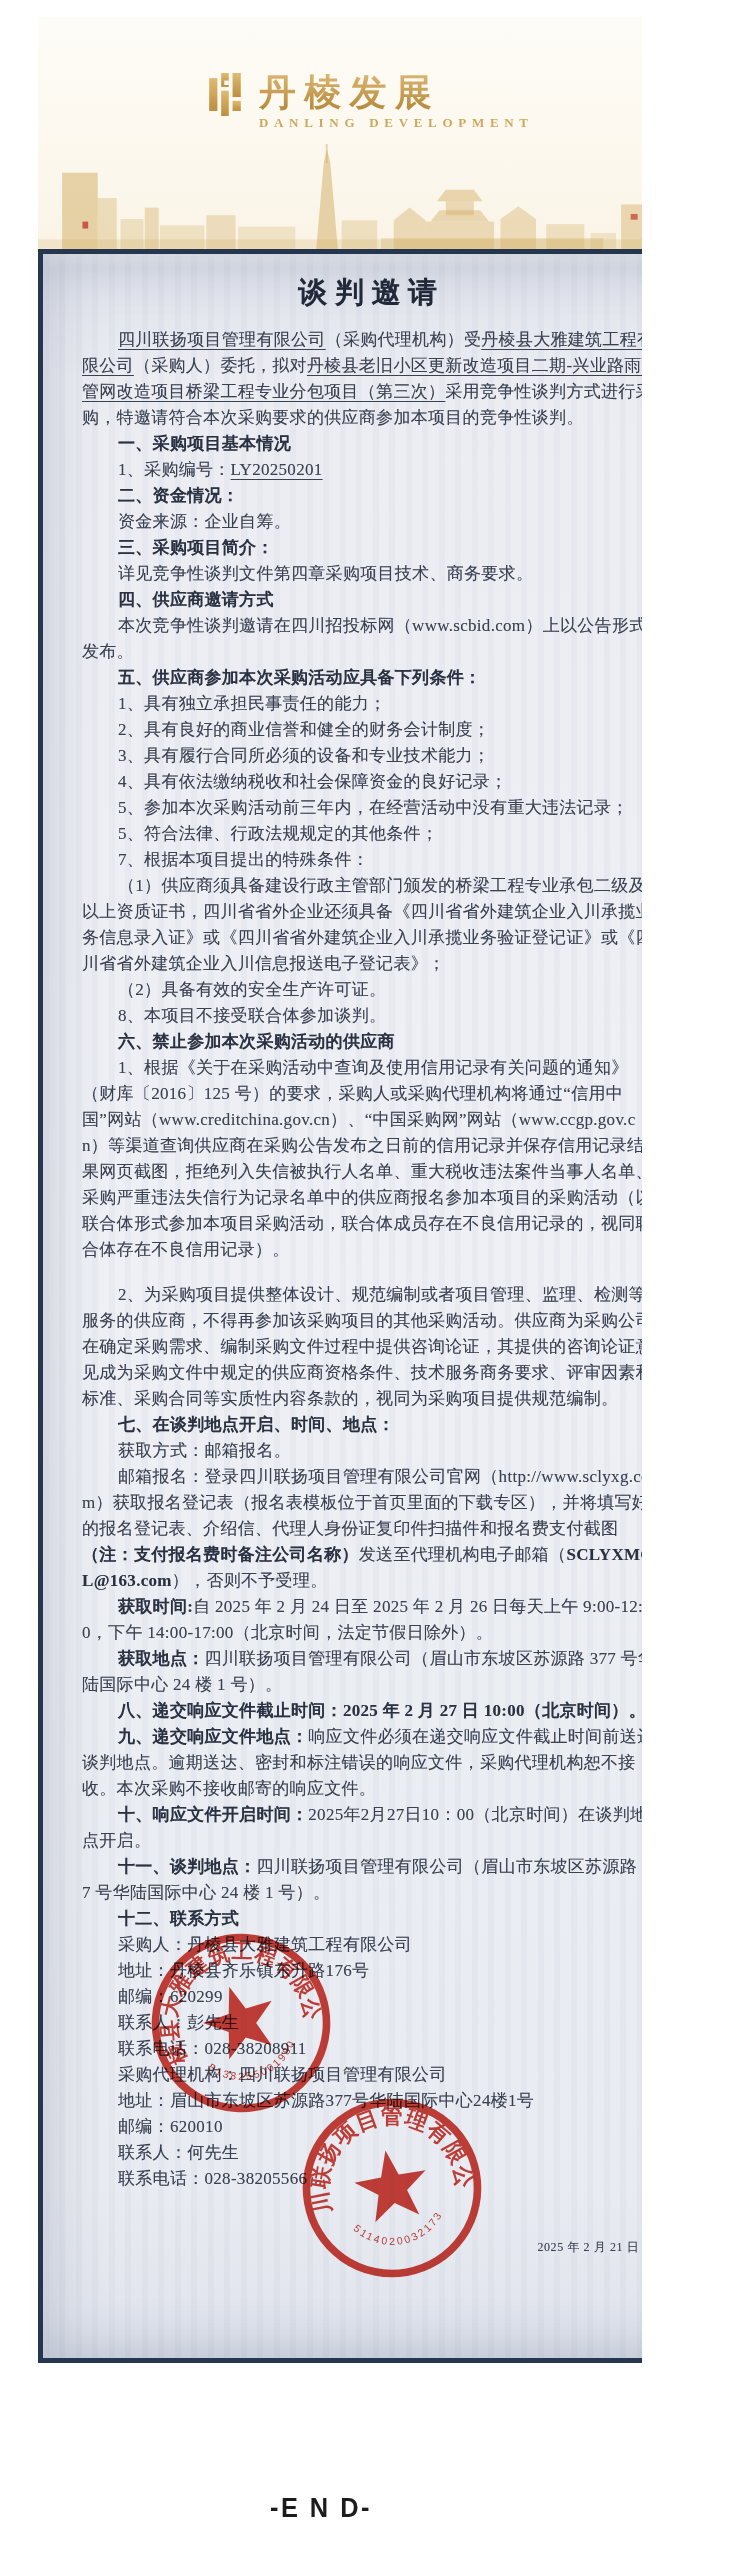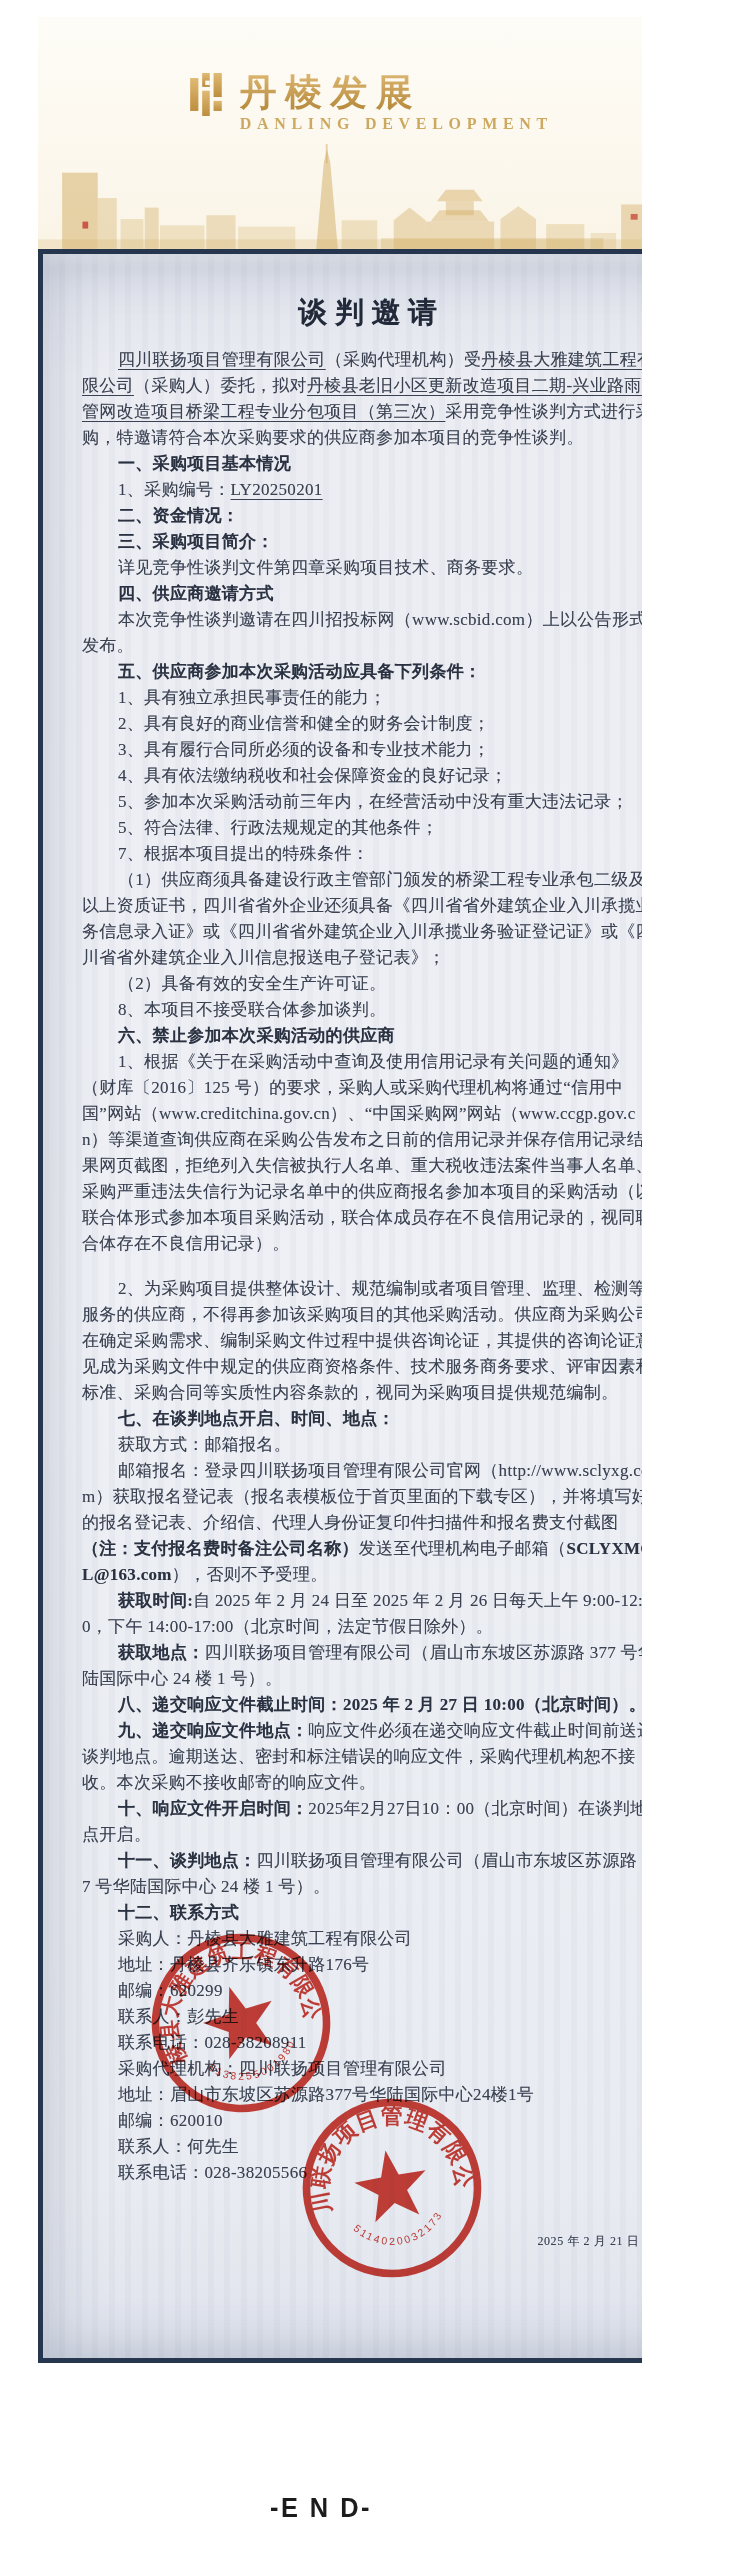--- a/index.html
+++ b/index.html
@@ -6,31 +6,31 @@
   body{font-family:"Liberation Serif","DejaVu Serif",serif;}
   .page{position:relative;width:642px;height:2576px;background:#ffffff;overflow:hidden;}
 
   
   .banner{position:absolute;left:38px;top:16.5px;width:667px;height:232px;
     background:linear-gradient(180deg,#fefcf7 0%,#fcf8ee 60%,#faf4e6 100%);overflow:hidden;}
   .brand-row{position:absolute;left:0;top:56px;width:100%;display:flex;justify-content:center;align-items:flex-start;gap:12.7px;}
   .brand-textblock{text-align:left;}
   .brand-cn{font-size:37px;font-weight:700;letter-spacing:8.3px;line-height:39px;
     background:linear-gradient(180deg,#dcb671 0%,#b98e41 85%);-webkit-background-clip:text;background-clip:text;color:transparent;}
-  .brand-en{margin-top:3.8px;font-size:16px;letter-spacing:5.7px;color:#cda95f;font-weight:700;}
+  .brand-en{margin-top:3.8px;font-size:13px;letter-spacing:5.7px;color:#cda95f;font-weight:700;}
   .skyline{position:absolute;left:0;bottom:0;width:667px;height:105px;display:block;}
 
   
   .doc-frame{position:absolute;left:38px;top:249px;width:667px;height:2114px;box-sizing:border-box;
     border:5.7px solid #27364f;
     background:
       repeating-linear-gradient(90deg,rgba(96,110,145,.045) 0 5.7px,rgba(255,255,255,0) 5.7px 16.5px),
       linear-gradient(180deg,#dde1ea 0%,#ecedf3 6%,#eef0f5 50%,#e8ebf1 92%,#dfe3ec 100%);
     box-shadow:inset 0 0 57px rgba(45,60,95,.26), inset 0 7.6px 10.2px rgba(255,255,255,.55);}
-  .doc-inner{position:absolute;left:0;top:0;right:0;bottom:0;padding:16.5px 39px 0 39px;overflow:hidden;margin-top:20px;}
+  .doc-inner{position:absolute;left:0;top:0;right:0;bottom:0;padding:16.5px 39px 0 39px;overflow:hidden;}
   .doc-title{font-size:29px;font-weight:700;color:#222a3a;text-align:center;letter-spacing:7.6px;
     line-height:39px;margin:2.5px 0 15.2px 0;text-shadow:0 0 0.6px rgba(40,50,75,.45);}
   .line{font-size:17px;line-height:26px;color:#3a4150;text-indent:36px;letter-spacing:0.3px;
     word-break:break-all;text-shadow:0 0 0.6px rgba(55,65,90,.35);}
   .line .b{font-weight:700;color:#2a3140;}
   .line .u{text-decoration:underline;text-decoration-thickness:1px;text-underline-offset:3.8px;}
   .gap-after{margin-bottom:19px;}
   .date-line{font-size:12px;line-height:26px;color:#3a4150;text-align:right;padding-right:21.6px;
     margin-top:42px;letter-spacing:0.6px;text-shadow:0 0 0.6px rgba(55,65,90,.35);}
 
@@ -105,20 +105,21 @@
   </div>
 
   <div class="doc-frame">
     <div class="doc-inner">
       <div class="doc-title">谈判邀请</div>
       <div>
           <div class="line"><span class="u">四川联扬项目管理有限公司</span><span>（采购代理机构）受</span><span class="u">丹棱县大雅建筑工程有限公司</span><span>（采购人）委托，拟对</span><span class="u">丹棱县老旧小区更新改造项目二期-兴业路雨污管网改造项目桥梁工程专业分包项目（第三次）</span><span>采用竞争性谈判方式进行采购，特邀请符合本次采购要求的供应商参加本项目的竞争性谈判。</span></div>
           <div class="line"><span class="b">一、采购项目基本情况</span></div>
           <div class="line"><span>1、采购编号：</span><span class="u">LY20250201</span></div>
           <div class="line"><span class="b">二、资金情况：</span></div>
+          <div class="line"><span>资金来源：企业自筹。</span></div>
           <div class="line"><span class="b">三、采购项目简介：</span></div>
           <div class="line"><span>详见竞争性谈判文件第四章采购项目技术、商务要求。</span></div>
           <div class="line"><span class="b">四、供应商邀请方式</span></div>
           <div class="line"><span>本次竞争性谈判邀请在四川招投标网（www.scbid.com）上以公告形式发布。</span></div>
           <div class="line"><span class="b">五、供应商参加本次采购活动应具备下列条件：</span></div>
           <div class="line"><span>1、具有独立承担民事责任的能力；</span></div>
           <div class="line"><span>2、具有良好的商业信誉和健全的财务会计制度；</span></div>
           <div class="line"><span>3、具有履行合同所必须的设备和专业技术能力；</span></div>
           <div class="line"><span>4、具有依法缴纳税收和社会保障资金的良好记录；</span></div>
           <div class="line"><span>5、参加本次采购活动前三年内，在经营活动中没有重大违法记录；</span></div>

